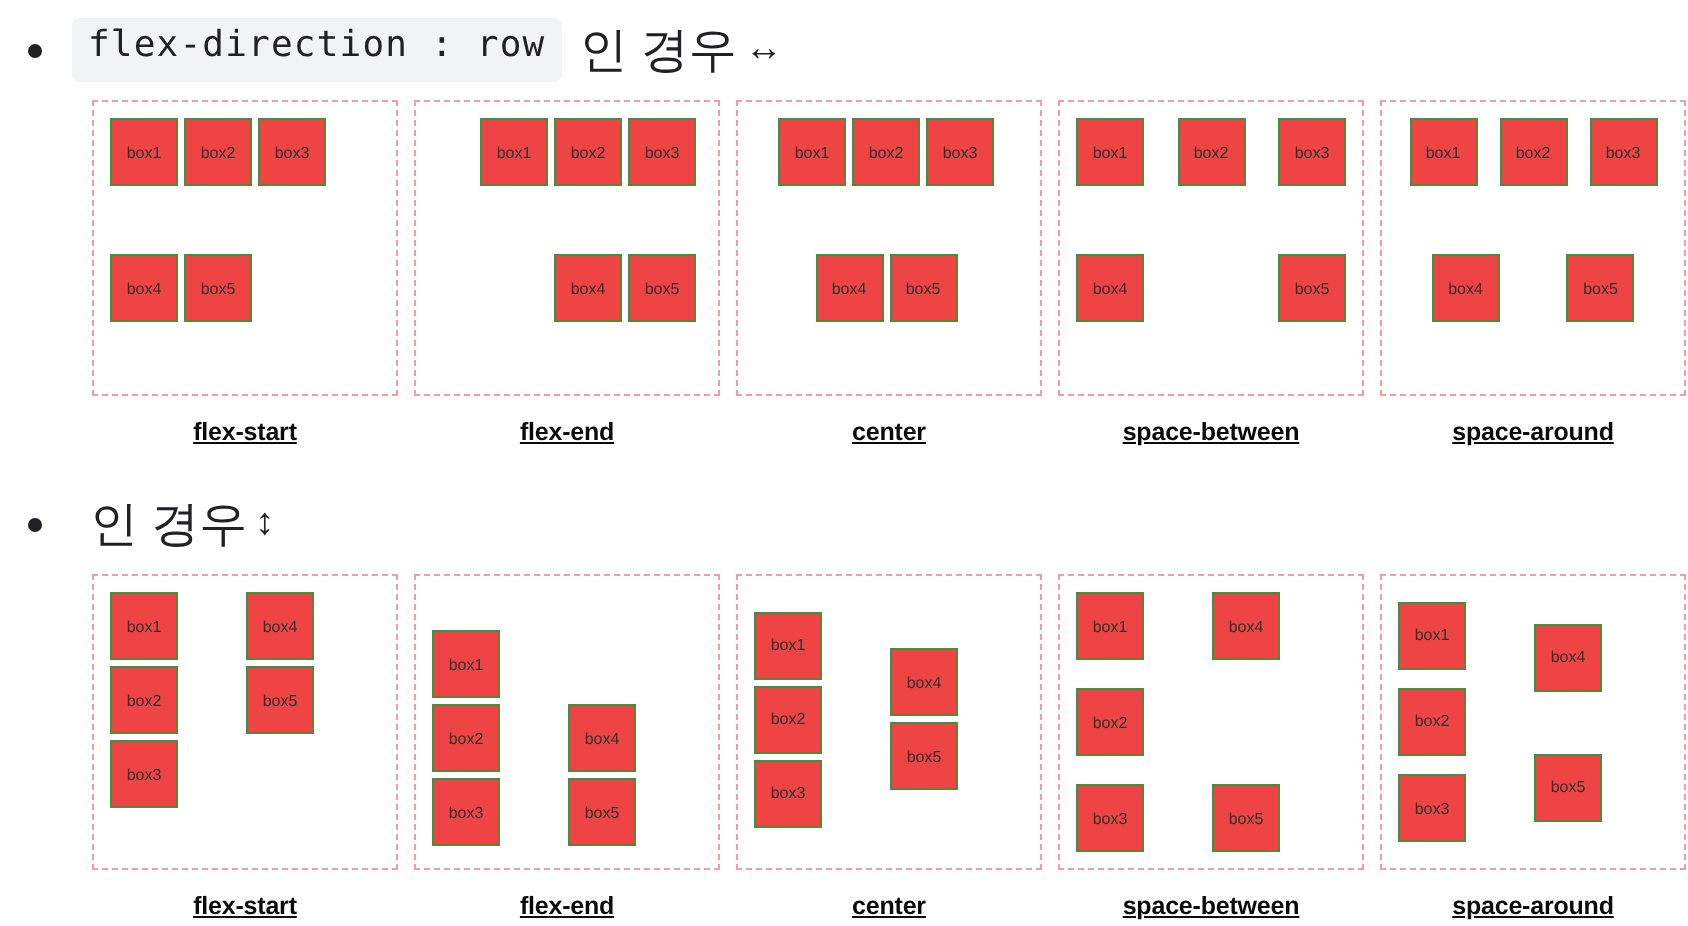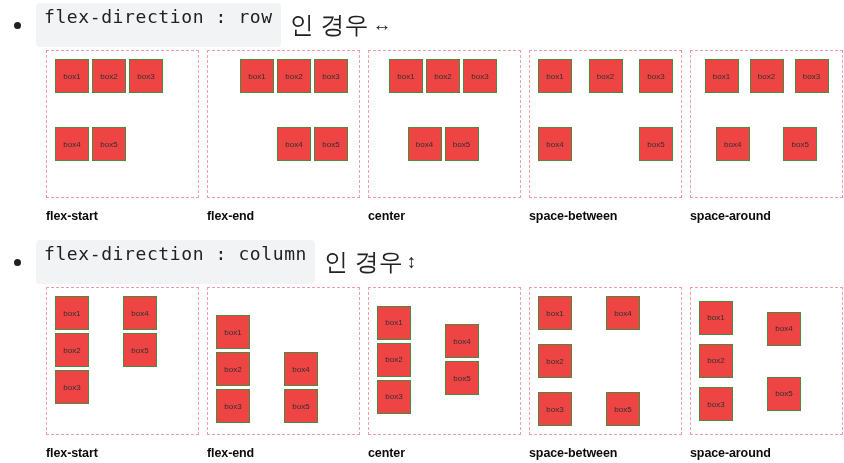--- a/index.html
+++ b/index.html
@@ -36,21 +36,21 @@
     width: 7px;
     height: 7px;
     border-radius: 50%;
     background: #202124;
     margin-right: 15px;
     flex: none;
   }
   .code-chip {
     background: #f1f3f4;
     border-radius: 4px;
-    padding: 3px 8px 20px 8px;
+    padding: 3px 8px 8px 8px;
     font-family: "DejaVu Sans Mono", "Liberation Mono", monospace;
     font-size: 18px;
     letter-spacing: 0.6px;
     color: #202124;
     white-space: pre;
   }
   .heading-ko {
     font-size: 24px;
     margin-left: 9px;
     color: #202124;
@@ -115,25 +115,27 @@
     font-family: "Liberation Sans", sans-serif;
   }
   .dir-row .box   { margin-right: 3px; margin-bottom: 34px; }
   .dir-row.jc-space-between .box,
   .dir-row.jc-space-around  .box { margin-right: 0; }
   .dir-column .box { margin-bottom: 3px; margin-right: 34px; }
   .dir-column.jc-space-between .box,
   .dir-column.jc-space-around  .box { margin-bottom: 0; }
 
   .caption {
+    text-align: center;
     font-weight: bold;
     font-size: 12.5px;
     color: #0b0b0b;
     padding-top: 11px;
     letter-spacing: -0.1px;
+    text-decoration: underline;
   }
 </style>
 </head>
 <body>
 
 <div class="section section-row">
 
   <div class="heading">
     <span class="bullet"></span>
     <span class="code-chip">flex-direction : row</span>
@@ -198,21 +200,20 @@
       <div class="caption">space-around</div>
     </div>
 
   </div>
 </div>
 
 <div class="section section-column">
 
   <div class="heading">
     <span class="bullet"></span>
-    <span class="code-chip">flex-direction : column</span>
     <span class="heading-ko">인 경우</span>
     <span class="heading-arrow">↕</span>
   </div>
 
   <div class="demo-strip">
 
     <div class="demo-cell">
       <div class="flex-container dir-column jc-flex-start">
         <div class="box">box1</div>
         <div class="box">box2</div>

